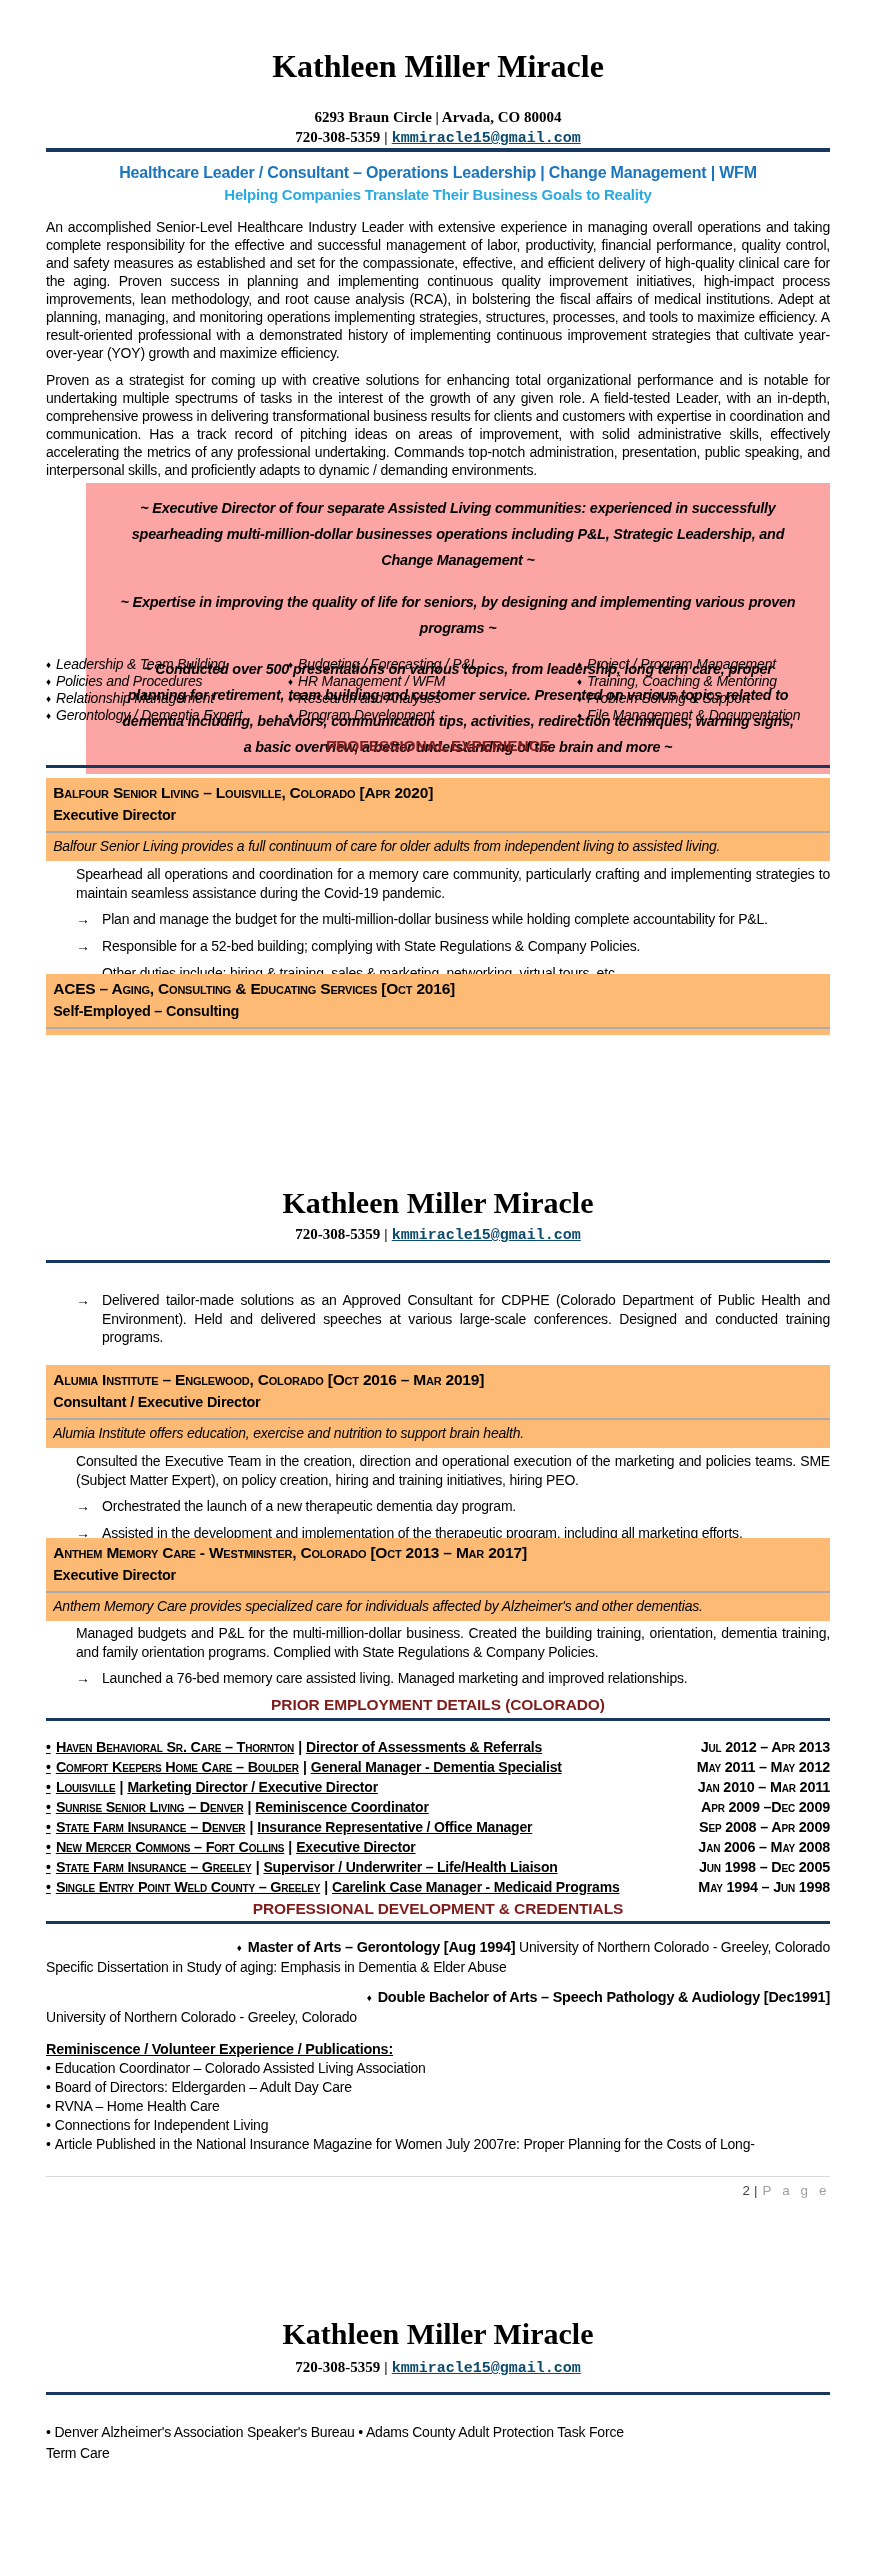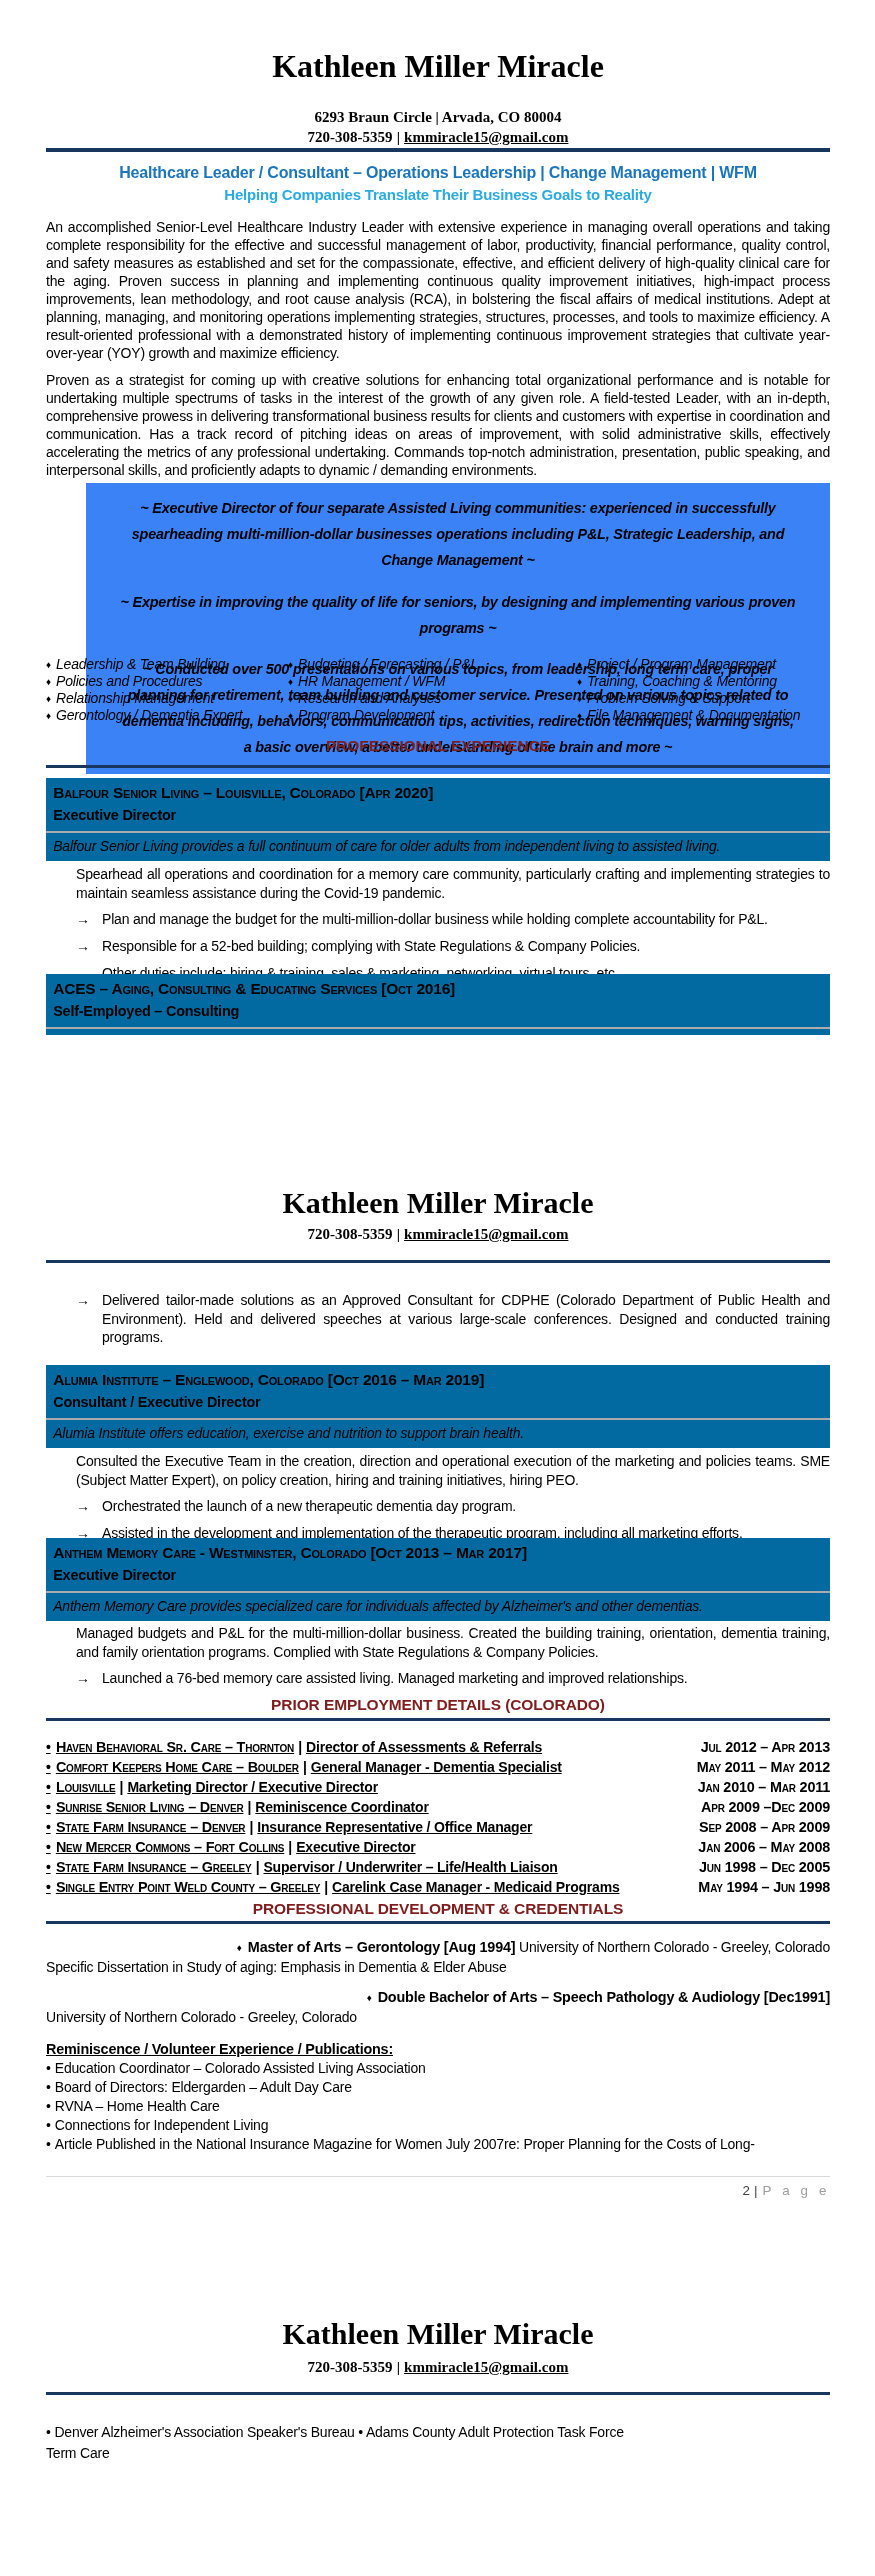--- a/index.html
+++ b/index.html
@@ -4,36 +4,36 @@
 <style>
   html,body{margin:0;padding:0;background:#ffffff;}
   .doc{position:relative;width:876px;height:3400px;background:#ffffff;overflow:hidden;
        font-family:"Liberation Sans",sans-serif;color:#000;}
   .abs{position:absolute;left:46px;right:46px;}
   .center{text-align:center;}
   .docname{font-family:"Liberation Serif",serif;font-weight:bold;font-size:32px;line-height:1.1;color:#000;}
   .docname.small{font-size:30px;}
   .contact-line{font-family:"Liberation Serif",serif;font-weight:bold;font-size:15px;}
   .contact-line .pipe{font-weight:bold;padding:0 4.1px;}
-  .email{color:#000000;text-decoration:underline;cursor:pointer;}
+  .email{color:#0c4a6e;text-decoration:underline;cursor:pointer;font-family:Liberation Mono, monospace;}
   .rule{position:absolute;left:46px;right:46px;background:#17375E;}
   .rule.h7{height:3.6px;} .rule.h6{height:3.1px;} .rule.h5{height:2.6px;}
   .rule.footer{height:1px;background:#D9D9D9;}
   .headline{font-weight:bold;font-size:16px;color:#1B75BC;letter-spacing:-0.2px;}
   .tagline{font-weight:bold;font-size:15px;color:#29ABE2;letter-spacing:-0.2px;}
   .para{font-size:14px;line-height:18px;letter-spacing:-0.2px;text-align:justify;}
-  .hl-box{background:#3b82f6;padding:12.4px 31px 13.4px;margin-left:40px;}
+  .hl-box{background:#fca5a5;padding:12.4px 31px 13.4px;margin-left:40px;}
   .hl-item{font-weight:bold;font-style:italic;font-size:14.4px;line-height:26px;text-align:center;
            letter-spacing:-0.2px;margin:0 0 15.5px 0;}
   .hl-item:last-child{margin-bottom:0;}
   .skills{display:grid;grid-template-columns:242px 289px 1fr;}
   .skill-item{font-style:italic;font-size:14px;line-height:17px;letter-spacing:-0.2px;white-space:nowrap;}
   .skill-item .dm{font-style:normal;font-size:9.8px;vertical-align:1px;margin-right:5.2px;}
   .section-title{font-weight:bold;font-size:15.5px;color:#7f1d1d;text-align:center;letter-spacing:-0.1px;}
-  .job-bar{background:#0369a1;padding:5.2px 7.2px 5.2px;}
+  .job-bar{background:#fdba74;padding:5.2px 7.2px 5.2px;}
   .job-company{font-weight:bold;font-variant:small-caps;font-size:15.5px;line-height:19.6px;letter-spacing:-0.2px;}
   .job-title{font-weight:bold;font-size:14.4px;line-height:18.5px;letter-spacing:-0.2px;margin-top:3.1px;}
   .job-divider{border:0;height:2.1px;background:#AAAAAA;margin:6.2px -7.2px 5.2px;}
   .job-about{font-style:italic;font-size:14px;line-height:17.5px;letter-spacing:-0.2px;}
   .job-body{font-size:14px;letter-spacing:-0.2px;}
   .job-intro{margin:0 0 0 30px;line-height:18.5px;text-align:justify;}
   .arrow-li{display:flex;margin:8.2px 0 0 30px;line-height:18.5px;}
   .arrow-li .ar{flex:0 0 26px;}
   .arrow-li .tx{flex:1;text-align:justify;}
   .prior-row{display:flex;font-weight:bold;font-size:14px;line-height:20px;letter-spacing:-0.2px;}

